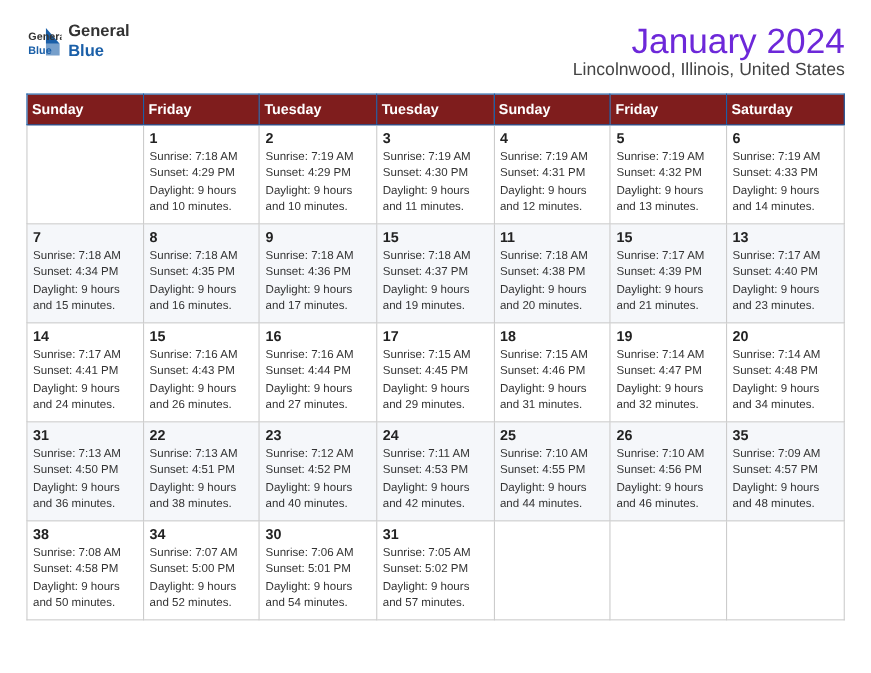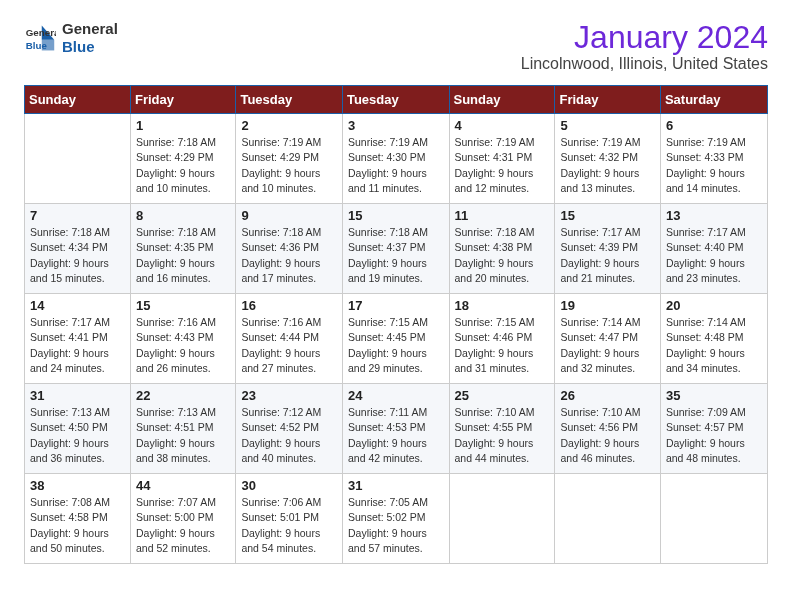--- a/index.html
+++ b/index.html
@@ -243,21 +243,21 @@
             <span class="day-number">35</span>
             <div class="day-detail">Sunrise: 7:09 AM<br>Sunset: 4:57 PM<br>Daylight: 9 hours and 48 minutes.</div>
           </td>
         </tr>
         <tr>
           <td>
             <span class="day-number">38</span>
             <div class="day-detail">Sunrise: 7:08 AM<br>Sunset: 4:58 PM<br>Daylight: 9 hours and 50 minutes.</div>
           </td>
           <td>
-            <span class="day-number">44</span>
+            <span class="day-number">34</span>
             <div class="day-detail">Sunrise: 7:07 AM<br>Sunset: 5:00 PM<br>Daylight: 9 hours and 52 minutes.</div>
           </td>
           <td>
             <span class="day-number">30</span>
             <div class="day-detail">Sunrise: 7:06 AM<br>Sunset: 5:01 PM<br>Daylight: 9 hours and 54 minutes.</div>
           </td>
           <td>
             <span class="day-number">31</span>
             <div class="day-detail">Sunrise: 7:05 AM<br>Sunset: 5:02 PM<br>Daylight: 9 hours and 57 minutes.</div>
           </td>

